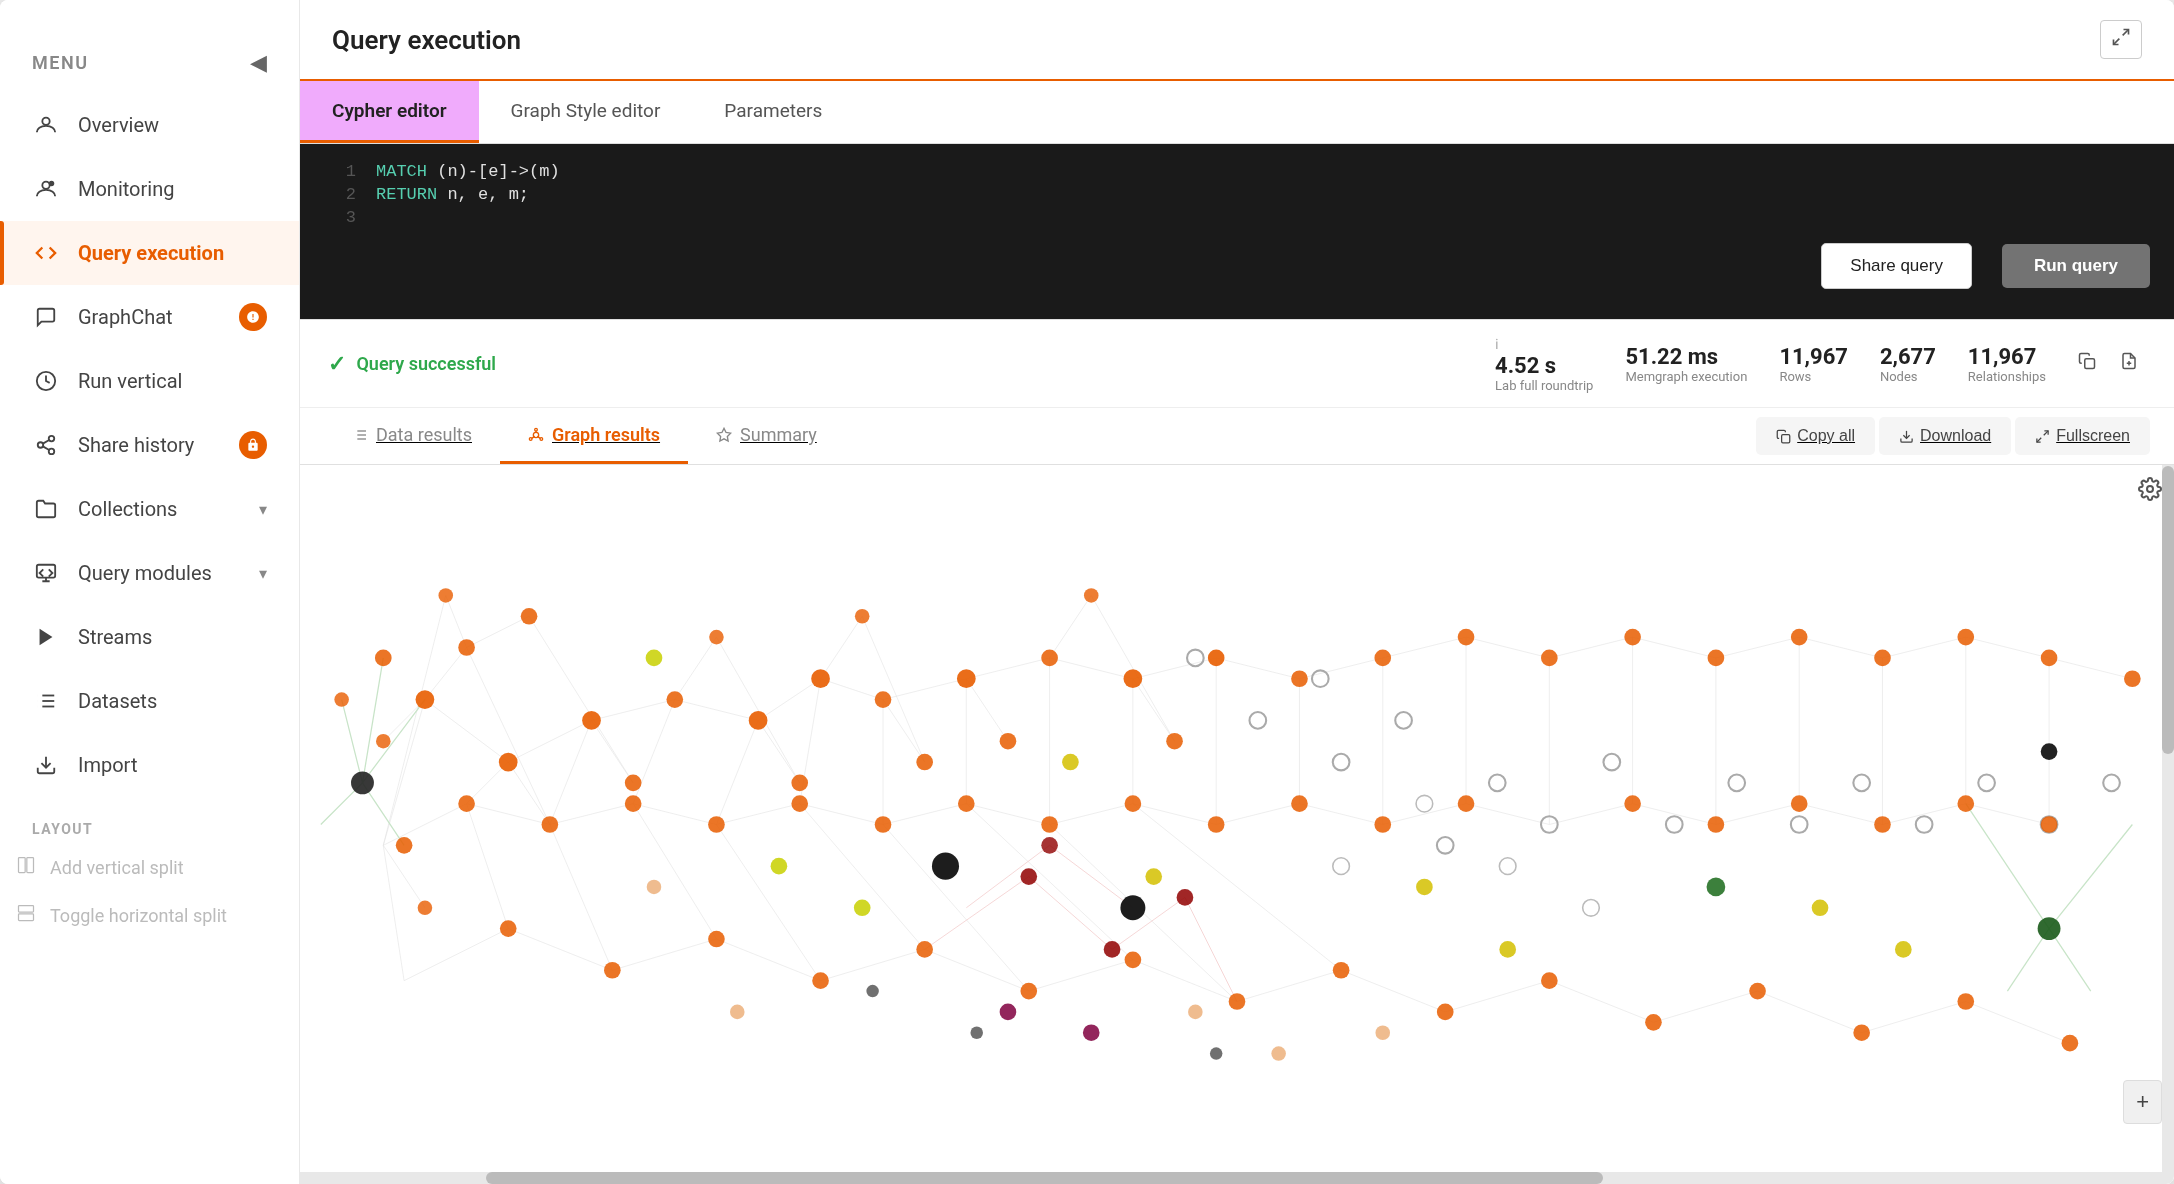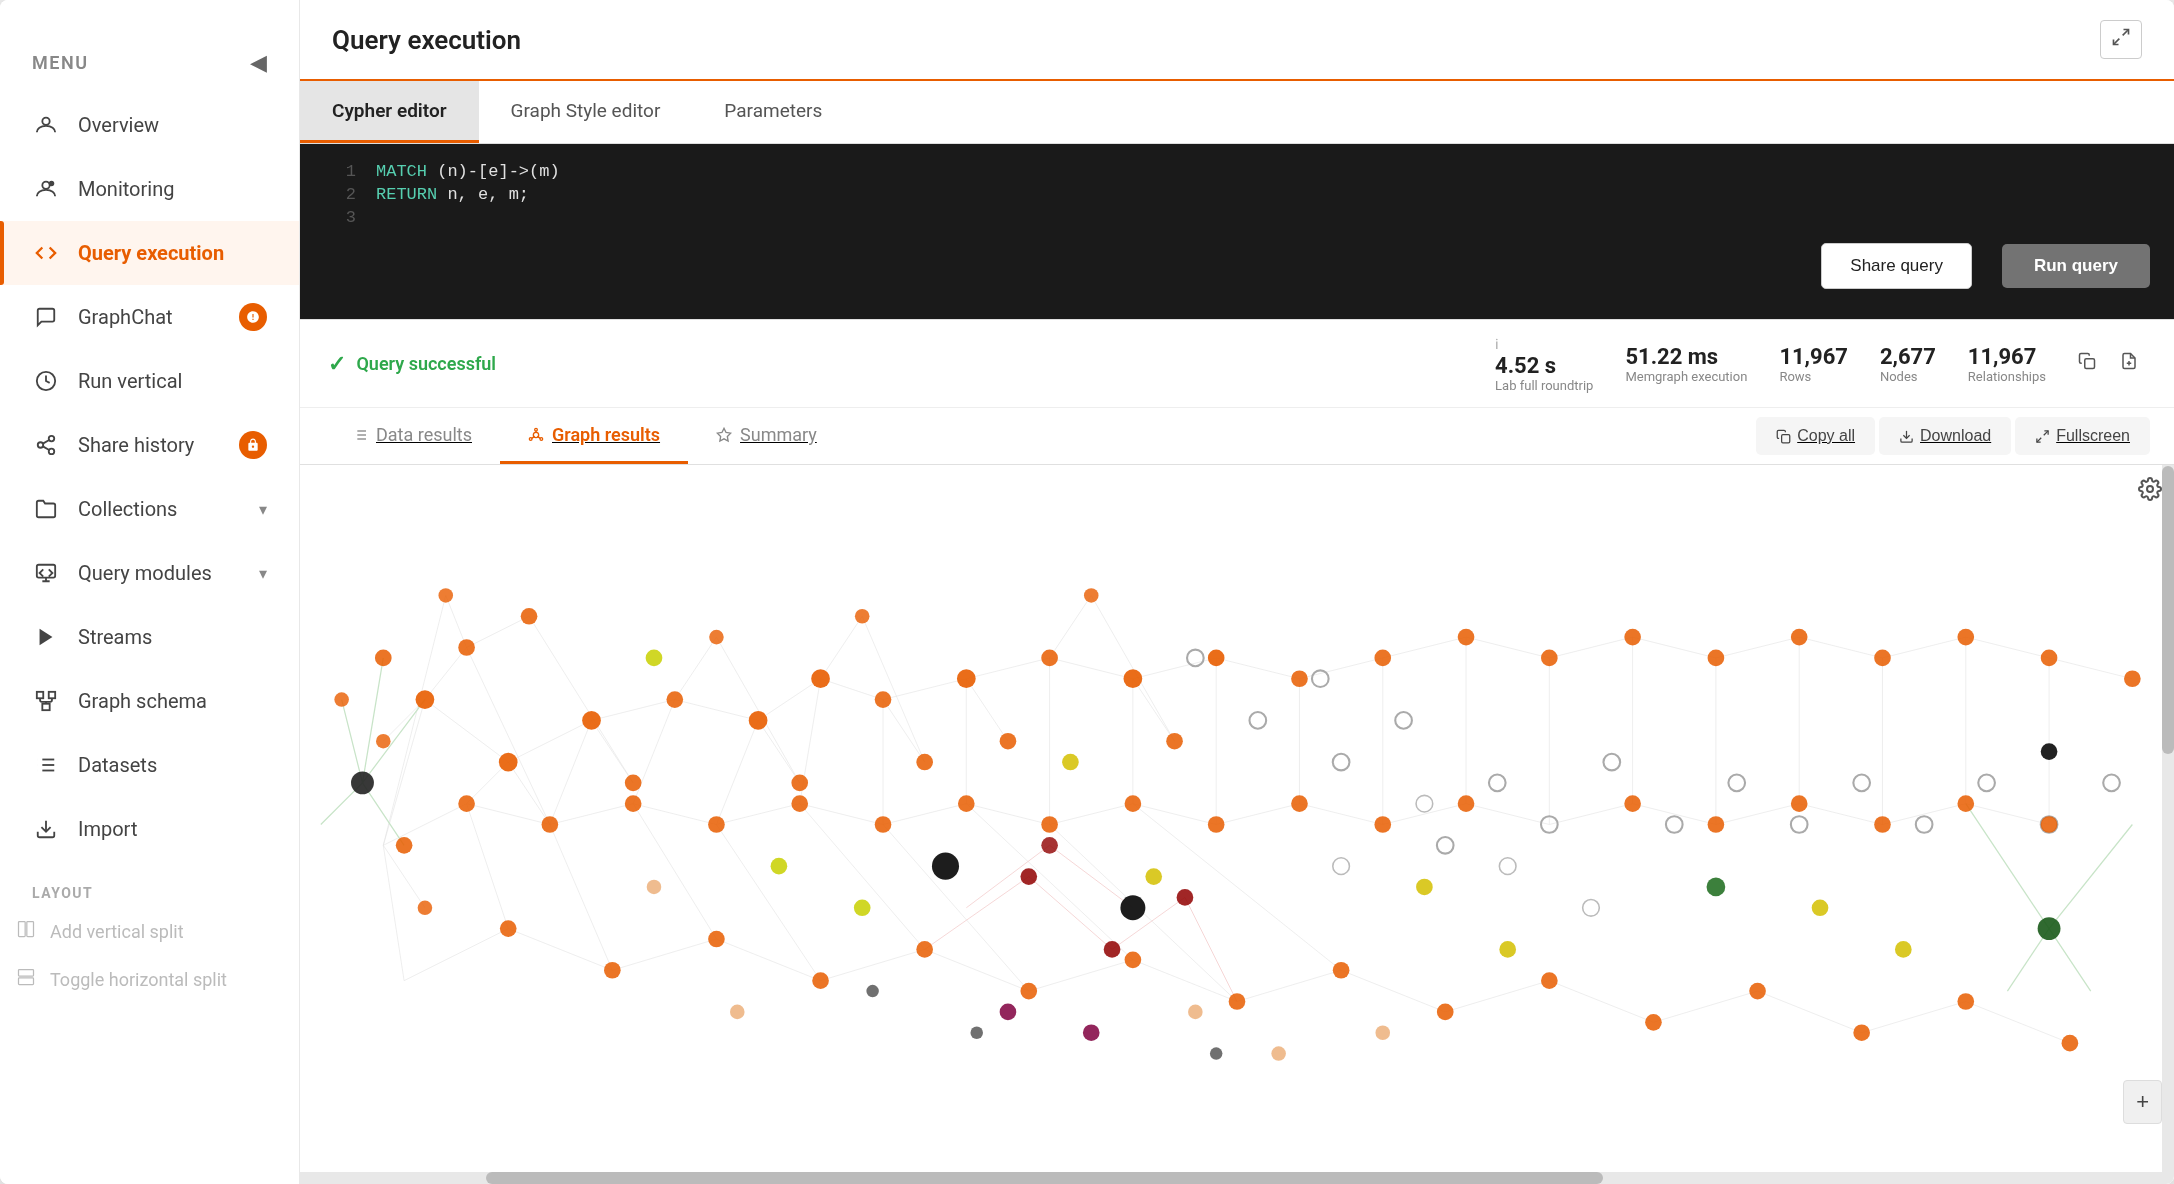--- a/index.html
+++ b/index.html
@@ -186,21 +186,21 @@
       cursor: pointer;
       color: #555;
       border-bottom: 3px solid transparent;
       transition: all 0.15s;
     }
 
     .editor-tab.active {
       color: #222;
       font-weight: 600;
       border-bottom: 3px solid #e85d00;
-      background: #e5e5e5;
+      background: #f0abfc;
     }
 
     .code-editor {
       background: #1a1a1a;
       padding: 16px 0;
       min-height: 120px;
       display: flex;
       flex-direction: column;
       position: relative;
     }
@@ -550,32 +550,20 @@
 
       <div class="nav-item">
         <span class="nav-icon">
           <svg width="22" height="22" viewBox="0 0 24 24" fill="currentColor">
               <polygon points="5 3 19 12 5 21 5 3"></polygon>
             </svg>
         </span>
         <span class="nav-label">Streams</span>
       </div>
 
-      <div class="nav-item">
-        <span class="nav-icon">
-          <svg width="22" height="22" viewBox="0 0 24 24" fill="none" stroke="currentColor" stroke-width="2">
-              <rect x="2" y="2" width="7" height="7"></rect>
-              <rect x="15" y="2" width="7" height="7"></rect>
-              <rect x="8" y="15" width="8" height="7"></rect>
-              <path d="M5.5 9v2c0 1 .5 2 2 2h9c1.5 0 2-1 2-2V9"></path>
-              <line x1="12" y1="13" x2="12" y2="15"></line>
-            </svg>
-        </span>
-        <span class="nav-label">Graph schema</span>
-      </div>
 
       <div class="nav-item">
         <span class="nav-icon">
           <svg width="22" height="22" viewBox="0 0 24 24" fill="none" stroke="currentColor" stroke-width="2">
               <line x1="8" y1="6" x2="21" y2="6"></line>
               <line x1="8" y1="12" x2="21" y2="12"></line>
               <line x1="8" y1="18" x2="21" y2="18"></line>
               <line x1="3" y1="6" x2="3.01" y2="6"></line>
               <line x1="3" y1="12" x2="3.01" y2="12"></line>
               <line x1="3" y1="18" x2="3.01" y2="18"></line>

